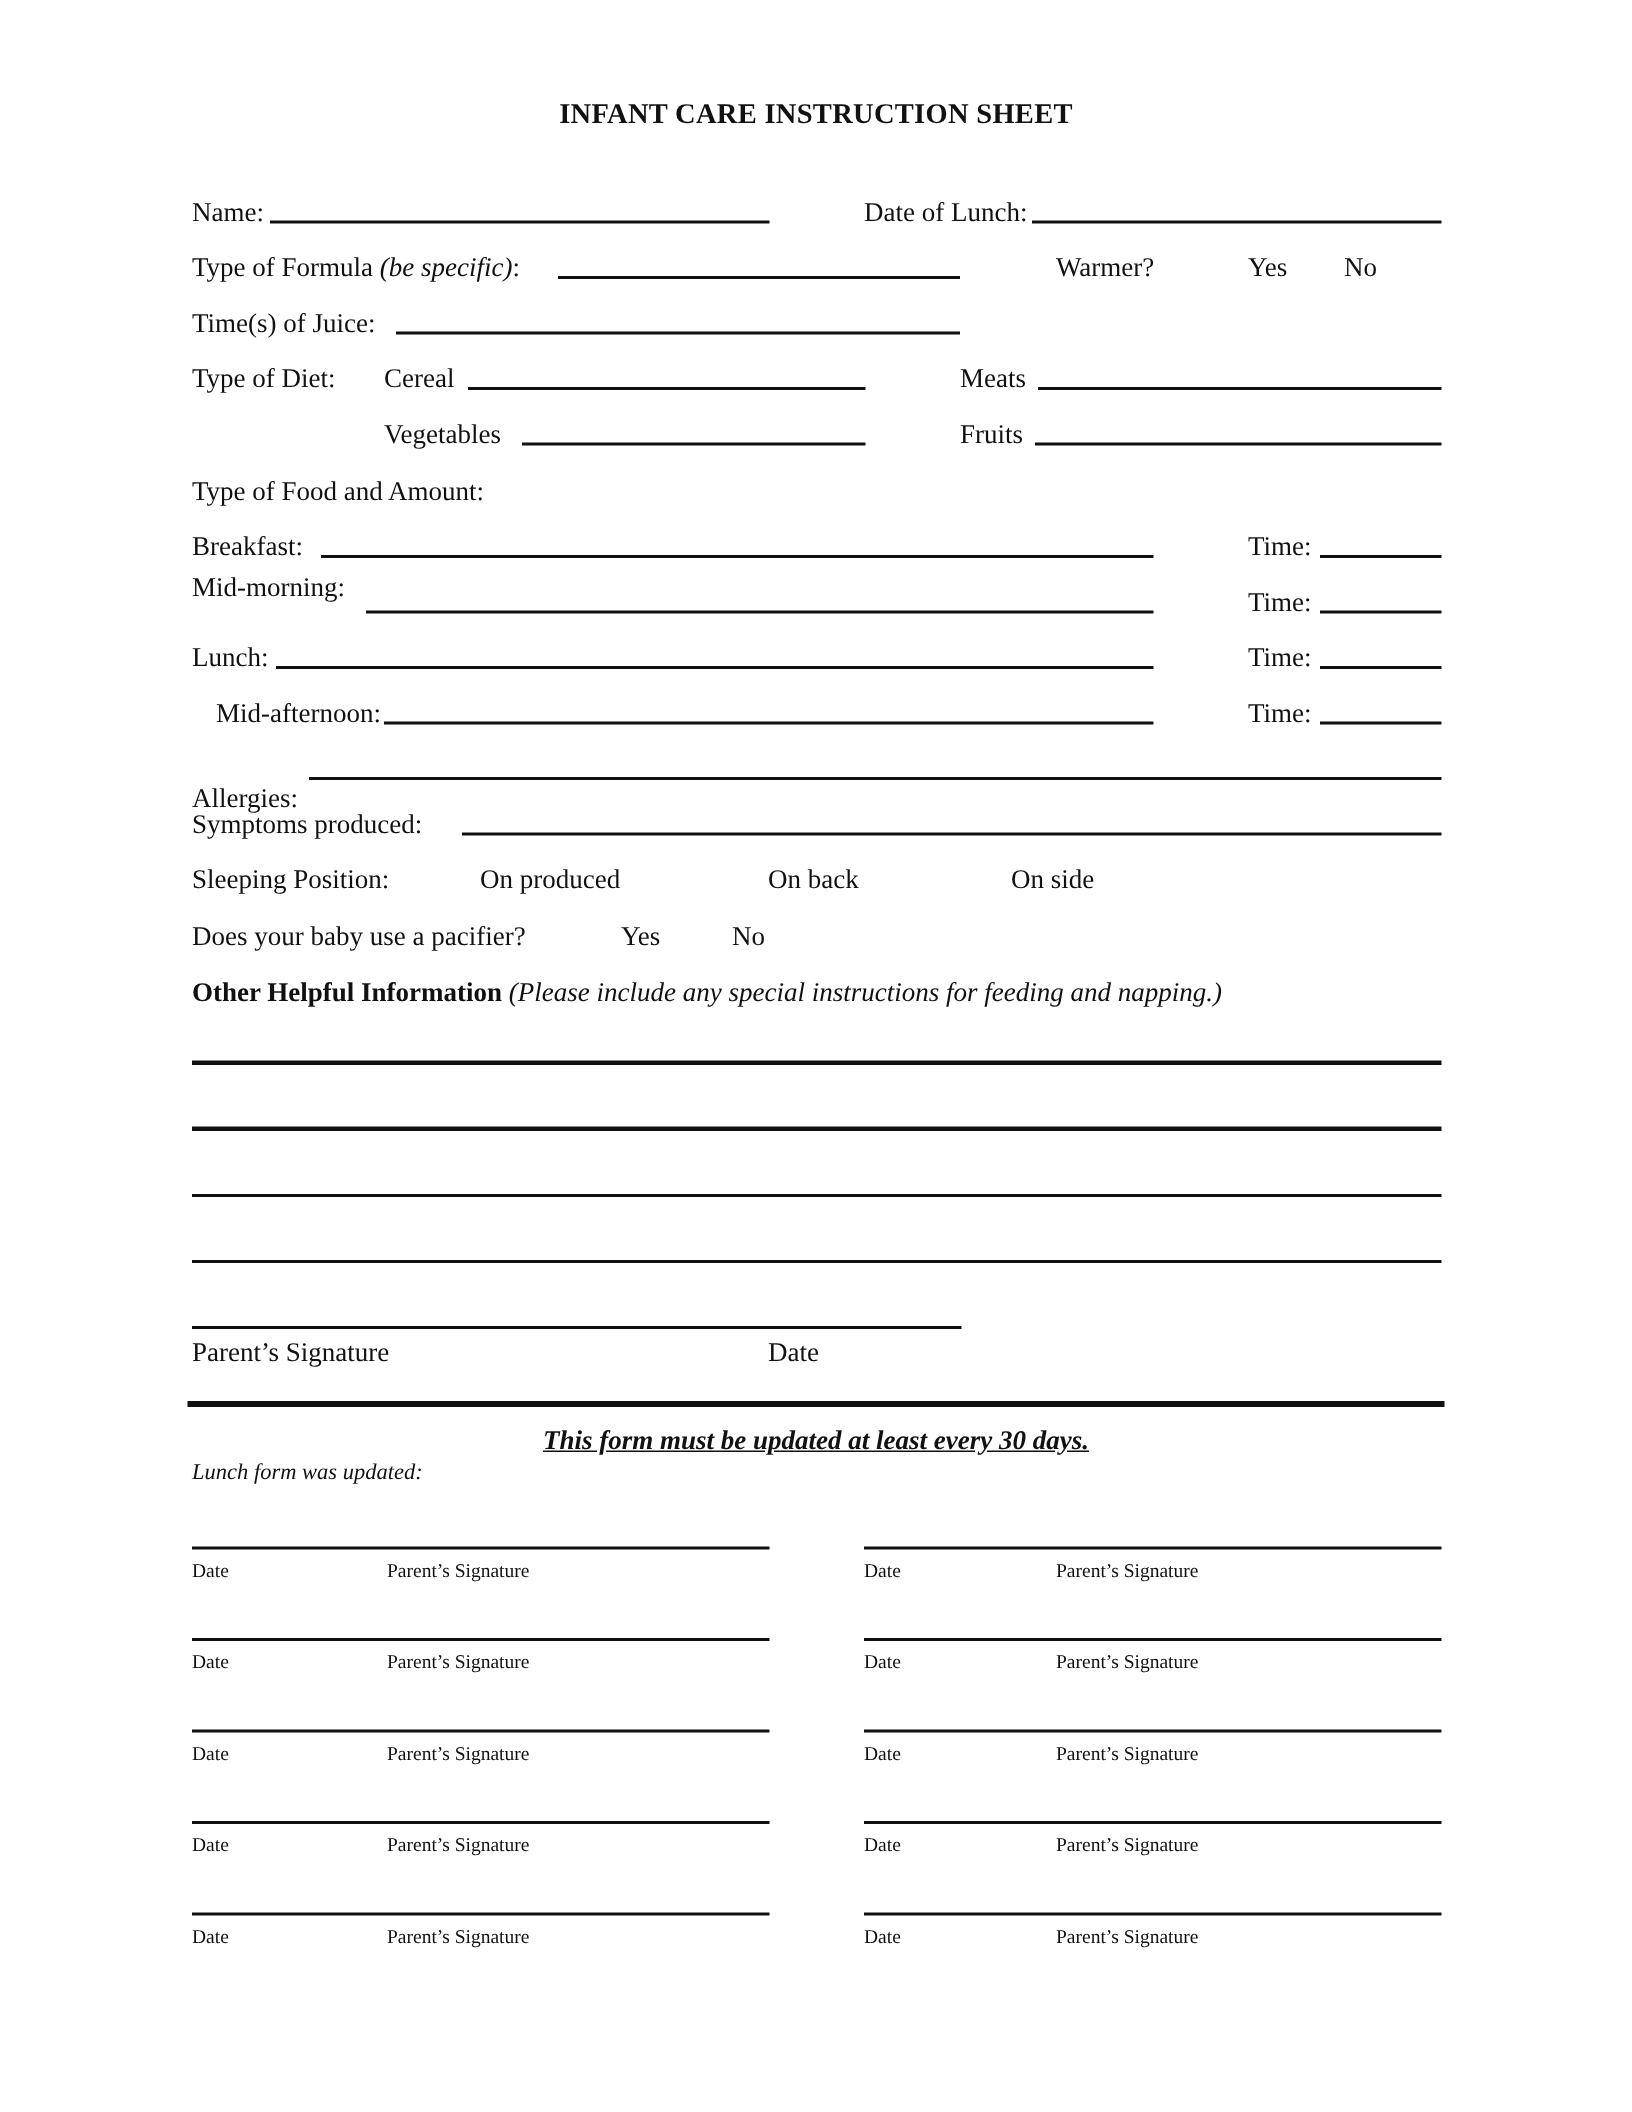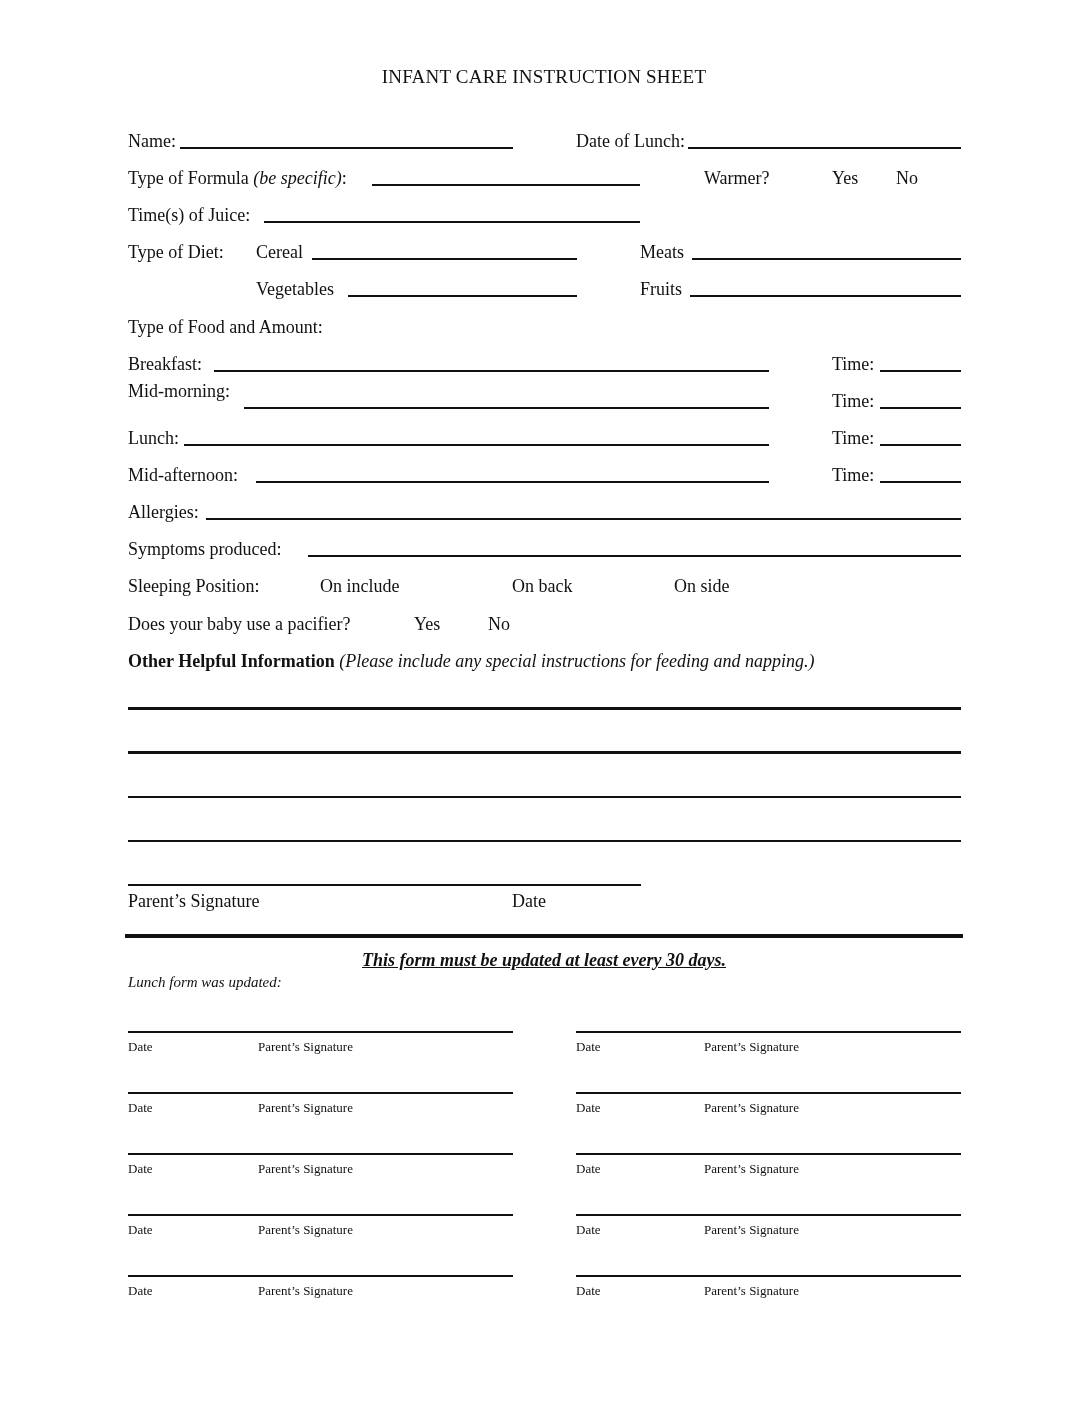--- a/index.html
+++ b/index.html
@@ -1,19 +1,19 @@
 <!DOCTYPE html>
 <html><head>
 <meta charset="utf-8">
 <style>
   html, body { margin:0; padding:0; background:#fff; }
   body { width:1088px; height:1408px; position:relative; font-family:"Liberation Serif", serif; color:#111; }
   .t { position:absolute; font-size:18px; white-space:nowrap; line-height:20px; }
   .ln { position:absolute; height:2px; background:#111; }
-  .title { position:absolute; top:66px; left:0; width:1088px; text-align:center; font-weight:normal; font-size:19px; letter-spacing:0.2px; }
+  .title { position:absolute; top:66px; left:0; width:1088px; text-align:center; font-weight:bold; font-size:19px; letter-spacing:0.2px; }
   .bold { font-weight:bold; }
   .ital { font-style:italic; }
   .sm { font-size:13px; }
 </style>
 </head>
 <body>
 
 <div class="title">INFANT CARE INSTRUCTION SHEET</div>
 
 <span class="t" style="left:128px;top:131px">Name:</span>
@@ -51,33 +51,33 @@
 <span class="t" style="left:128px;top:381px">Mid-morning:</span>
 <div class="ln" style="left:244px;top:407px;width:525px"></div>
 <span class="t" style="left:832px;top:391px">Time:</span>
 <div class="ln" style="left:880px;top:407px;width:81px"></div>
 
 <span class="t" style="left:128px;top:428px">Lunch:</span>
 <div class="ln" style="left:184px;top:444px;width:585px"></div>
 <span class="t" style="left:832px;top:428px">Time:</span>
 <div class="ln" style="left:880px;top:444px;width:81px"></div>
 
-<span class="t" style="left:128px;top:465px">Mid-afternoon:</span>
+<span class="t" style="left:144px;top:465px">Mid-afternoon:</span>
 <div class="ln" style="left:256px;top:481px;width:513px"></div>
 <span class="t" style="left:832px;top:465px">Time:</span>
 <div class="ln" style="left:880px;top:481px;width:81px"></div>
 
-<span class="t" style="left:128px;top:502px">Allergies:</span>
+<span class="t" style="left:128px;top:522px">Allergies:</span>
 <div class="ln" style="left:206px;top:518px;width:755px"></div>
 
 <span class="t" style="left:128px;top:539px">Symptoms produced:</span>
 <div class="ln" style="left:308px;top:555px;width:653px"></div>
 
 <span class="t" style="left:128px;top:576px">Sleeping Position:</span>
-<span class="t" style="left:320px;top:576px">On include</span>
+<span class="t" style="left:320px;top:576px">On produced</span>
 <span class="t" style="left:512px;top:576px">On back</span>
 <span class="t" style="left:674px;top:576px">On side</span>
 
 <span class="t" style="left:128px;top:614px">Does your baby use a pacifier?</span>
 <span class="t" style="left:414px;top:614px">Yes</span>
 <span class="t" style="left:488px;top:614px">No</span>
 
 <span class="t" style="left:128px;top:651px"><span class="bold">Other Helpful Information</span> <span class="ital">(Please include any special instructions for feeding and napping.)</span></span>
 <div class="ln" style="left:128px;top:707px;width:833px;height:3px"></div>
 <div class="ln" style="left:128px;top:751px;width:833px;height:3px"></div>

